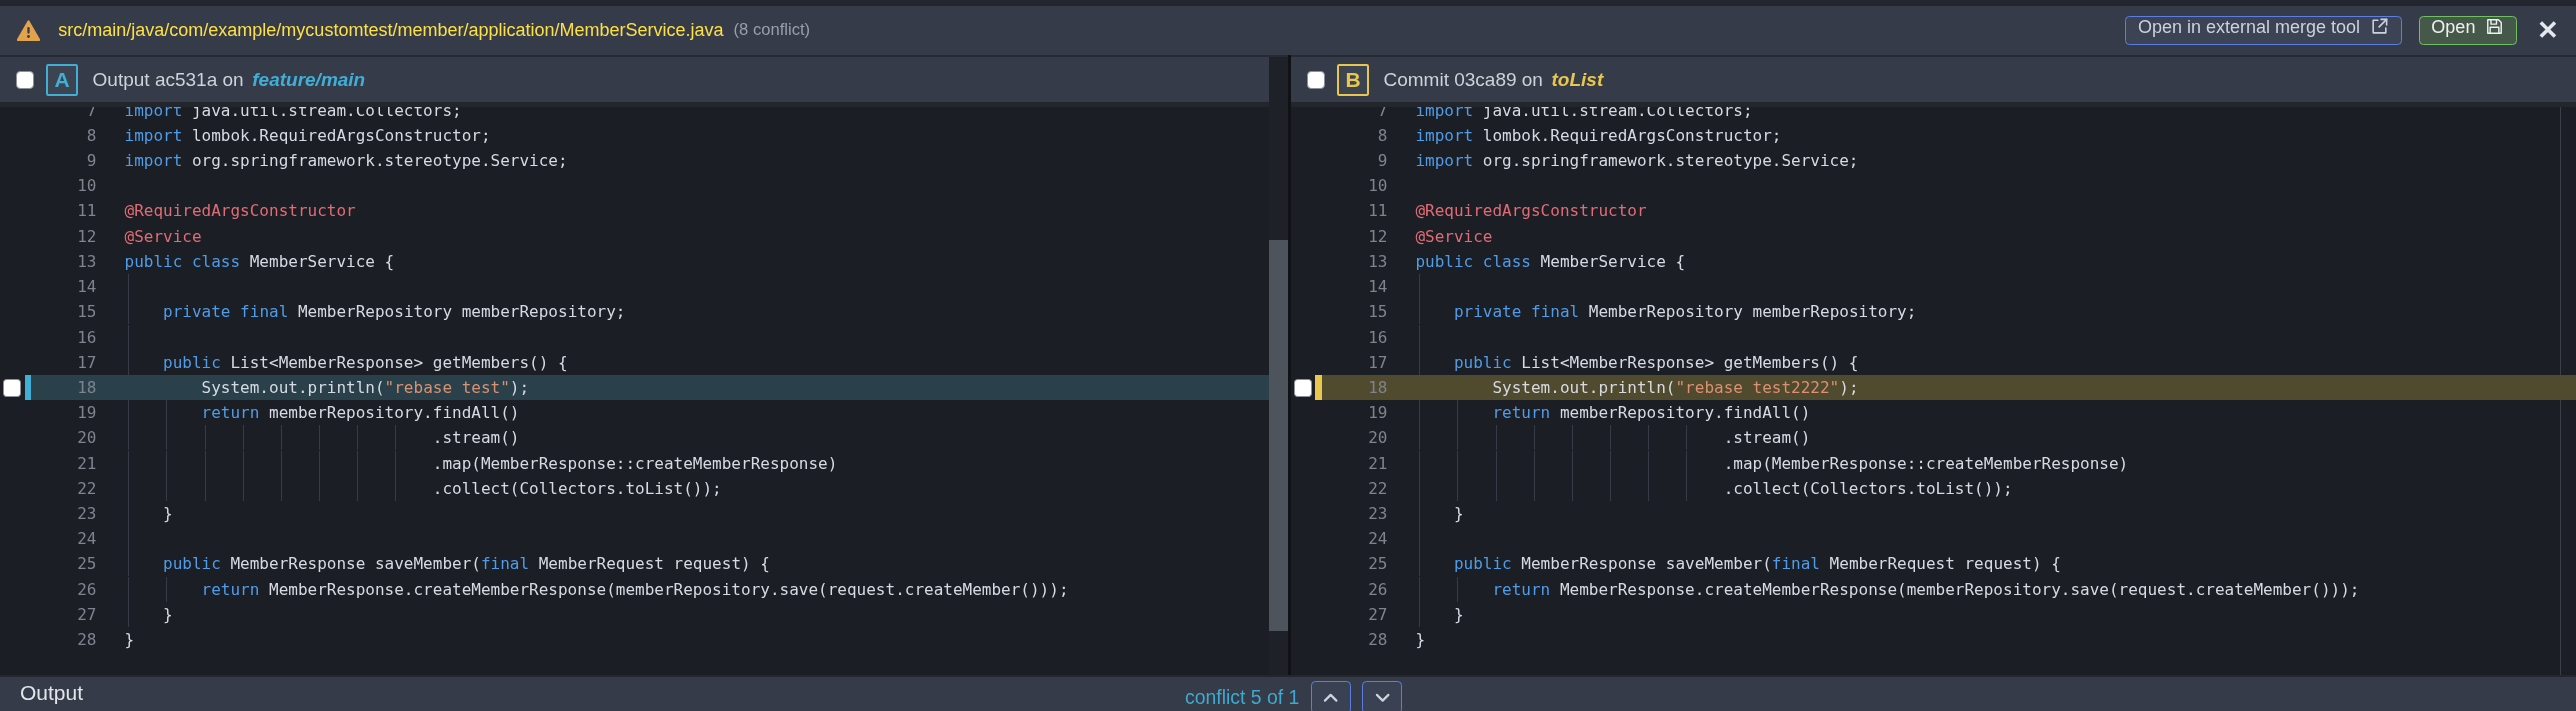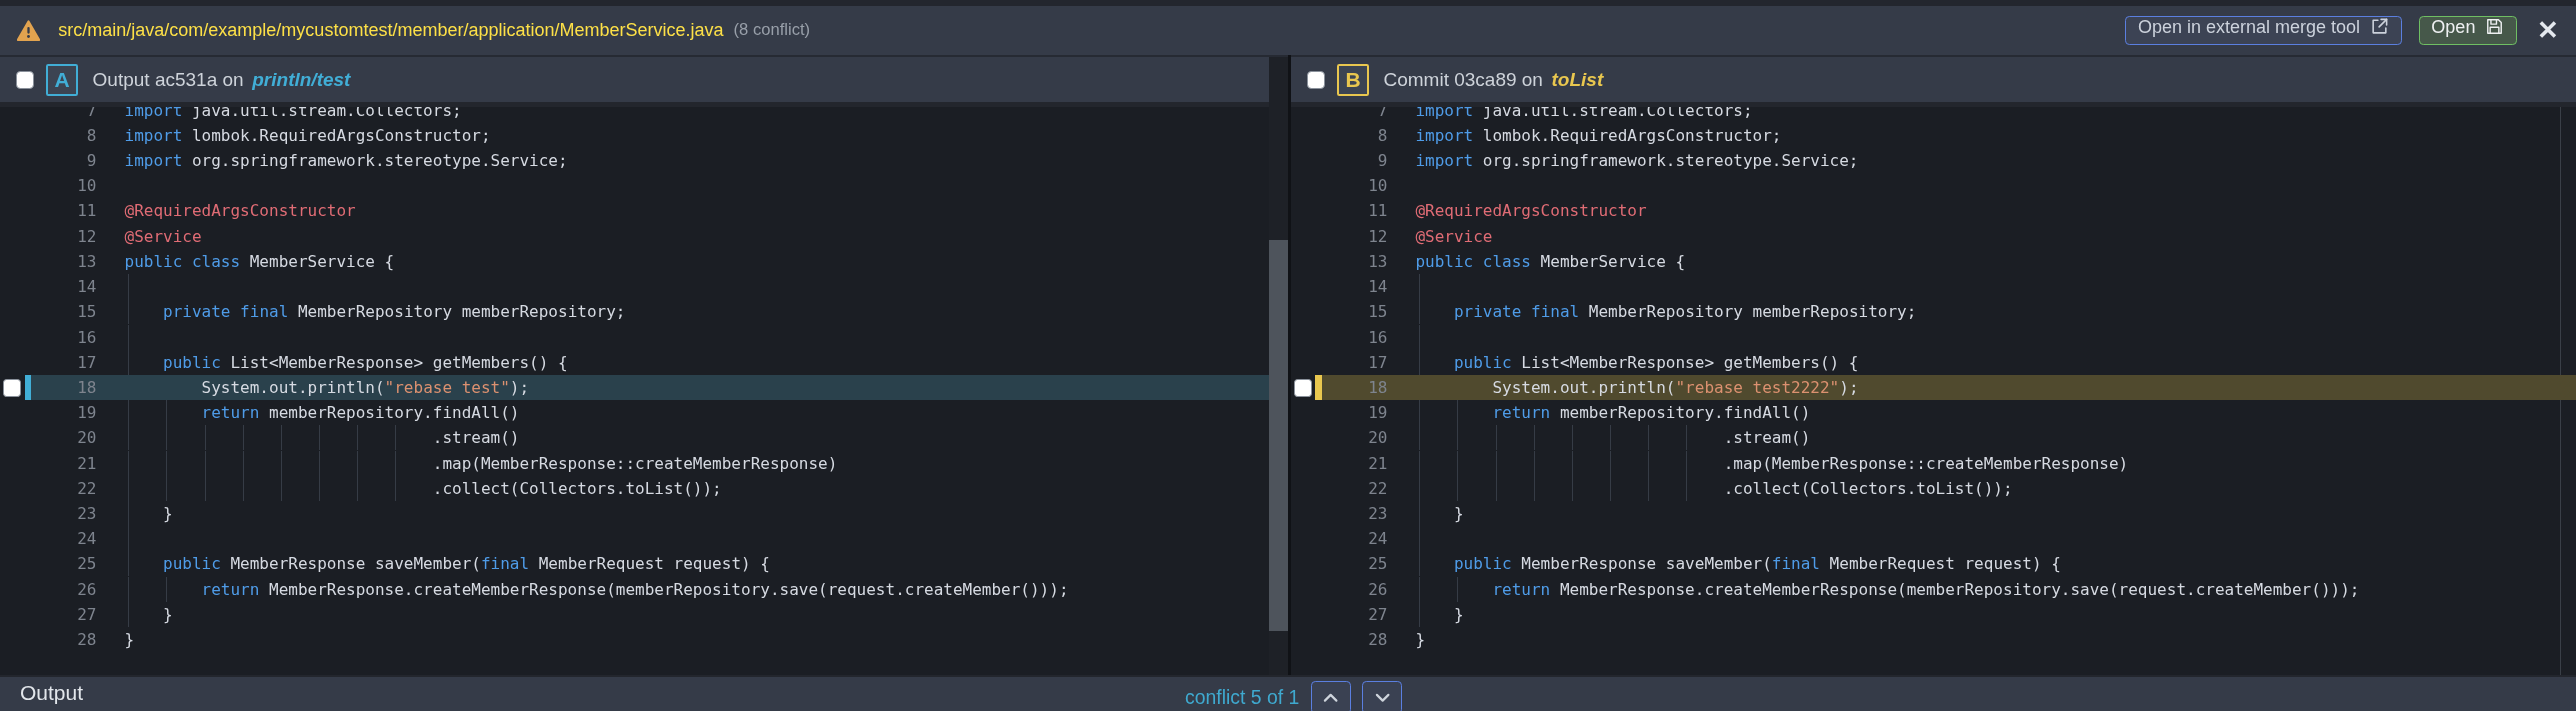--- a/index.html
+++ b/index.html
@@ -104,21 +104,21 @@
     </svg>
   </div>
   <span class="close-x">✕</span>
 </div>
 
 <div class="headers">
   <div class="pane-header a">
     <div class="checkbox"></div>
     <div class="badge">A</div>
     <span class="commit-label">Output ac531a on</span>
-    <span class="branch">println/test</span>
+    <span class="branch">feature/main</span>
   </div>
   <div class="hdr-gap"></div>
   <div class="vdivider"></div>
   <div class="pane-header b">
     <div class="checkbox"></div>
     <div class="badge">B</div>
     <span class="commit-label">Commit 03ca89 on</span>
     <span class="branch">toList</span>
   </div>
 </div>

